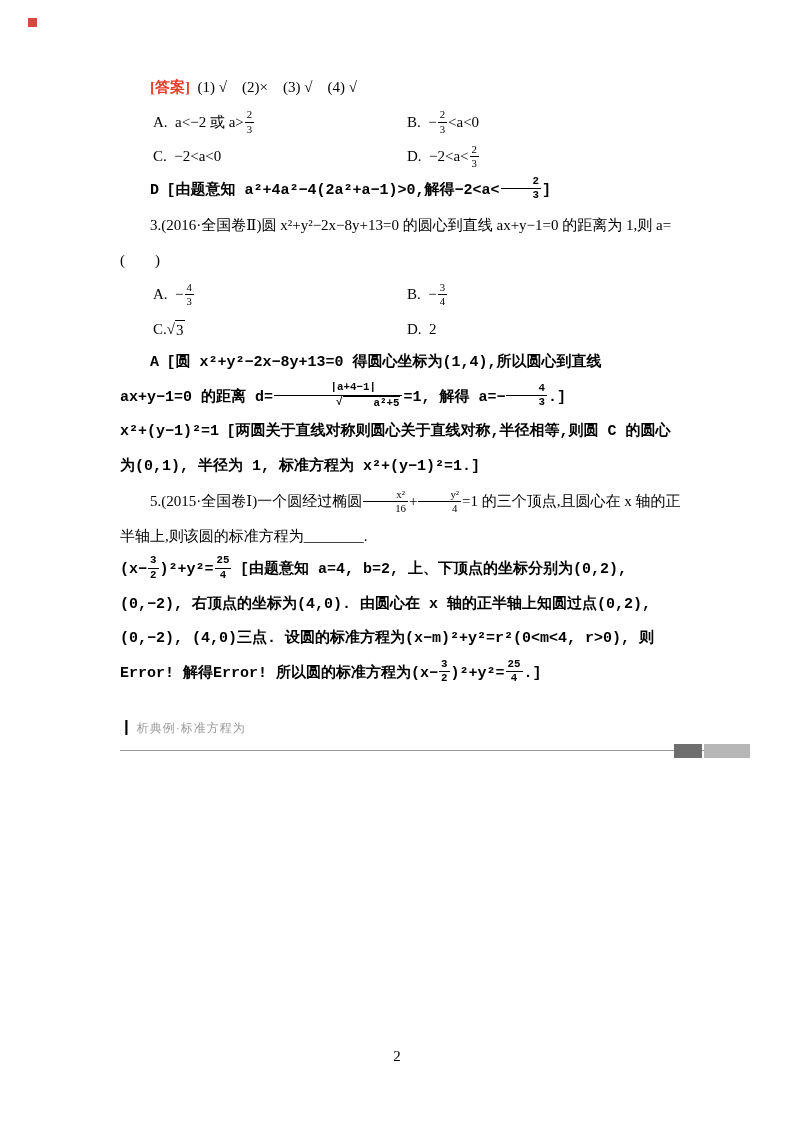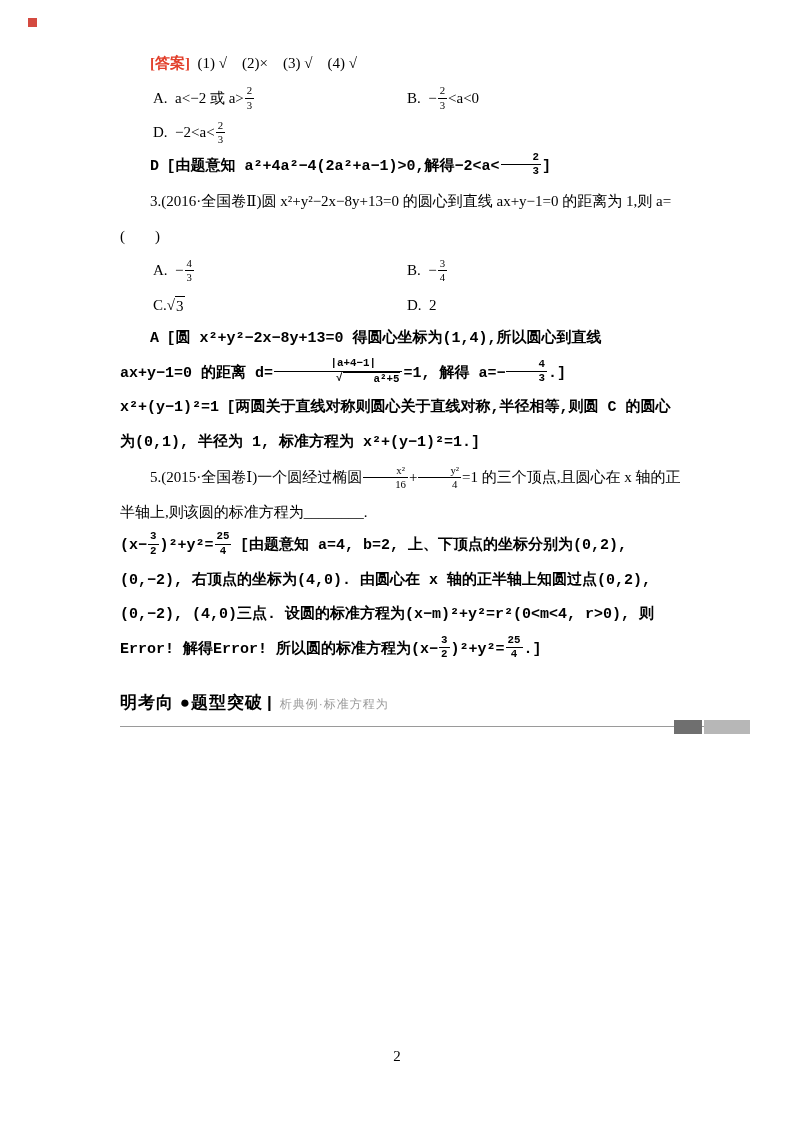--- a/index.html
+++ b/index.html
@@ -10,21 +10,21 @@
     font-family:"Liberation Serif","DejaVu Serif",serif;
     color:#000;
     overflow:hidden;
   }
   .corner-mark{
     position:absolute;left:28px;top:18px;
     width:9px;height:9px;
     opacity:.85;
   }
   .content{
-    padding:46px 112px 0 120px;
+    padding:70px 112px 0 120px;
     font-size:15px;
     line-height:2.3;
   }
   p.para{margin:0;overflow-wrap:break-word;}
   .indent{text-indent:2em;}
   .bold{font-weight:bold;font-family:Liberation Mono, monospace;}
   .answer-label{font-weight:bold;}
   .options{
     display:grid;
     grid-template-columns:48% 52%;
@@ -79,20 +79,21 @@
 
   <div class="options">
     <span class="opt">A. a&lt;−2 或 a&gt;<span class="frac">
           <span class="fn">2</span>
           <span class="fd">3</span>
         </span></span>
     <span class="opt">B. −<span class="frac">
           <span class="fn">2</span>
           <span class="fd">3</span>
         </span>&lt;a&lt;0</span>
+    <span class="opt">C. −2&lt;a&lt;0</span>
     <span class="opt">D. −2&lt;a&lt;<span class="frac">
           <span class="fn">2</span>
           <span class="fd">3</span>
         </span></span>
   </div>
   <p class="para indent bold">D [由题意知 a²+4a²−4(2a²+a−1)&gt;0,解得−2&lt;a&lt;<span class="frac">
         <span class="fn">2</span>
         <span class="fd">3</span>
       </span>]</p>
 
@@ -140,21 +141,20 @@
         <span class="fd">4</span>
       </span> [由题意知 a=4, b=2, 上、下顶点的坐标分别为(0,2), (0,−2), 右顶点的坐标为(4,0). 由圆心在 x 轴的正半轴上知圆过点(0,2), (0,−2), (4,0)三点. 设圆的标准方程为(x−m)²+y²=r²(0&lt;m&lt;4, r&gt;0), 则Error! 解得Error! 所以圆的标准方程为(x−<span class="frac">
         <span class="fn">3</span>
         <span class="fd">2</span>
       </span>)²+y²=<span class="frac">
         <span class="fn">25</span>
         <span class="fd">4</span>
       </span>.]</p>
 
   <div class="section-header">
-    <span class="sh-title">明考向 ●题型突破</span>
     <span class="sh-sep">|</span>
     <span class="sh-sub">析典例·标准方程为</span>
     <span class="sh-blocks">
       <span class="sh-block dark" style="background-color: rgb(111, 111, 111);"></span>
       <span class="sh-block light" style="background-color: rgb(183, 183, 183);"></span>
     </span>
   </div>
 
 </div>
 

